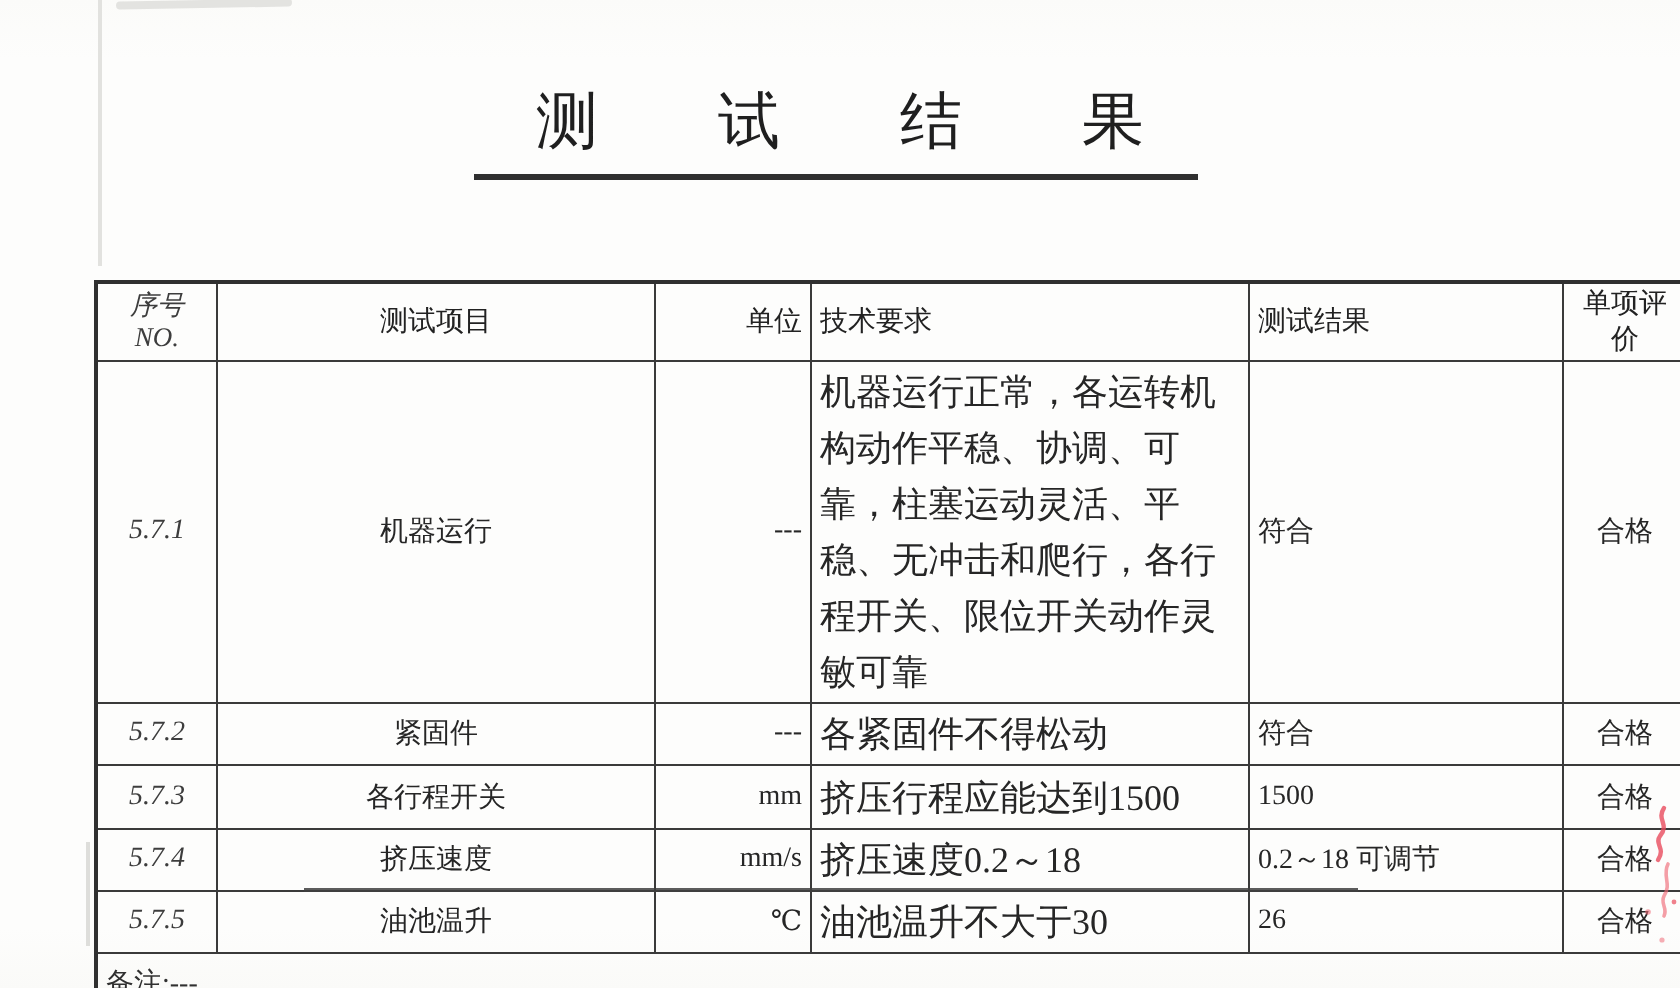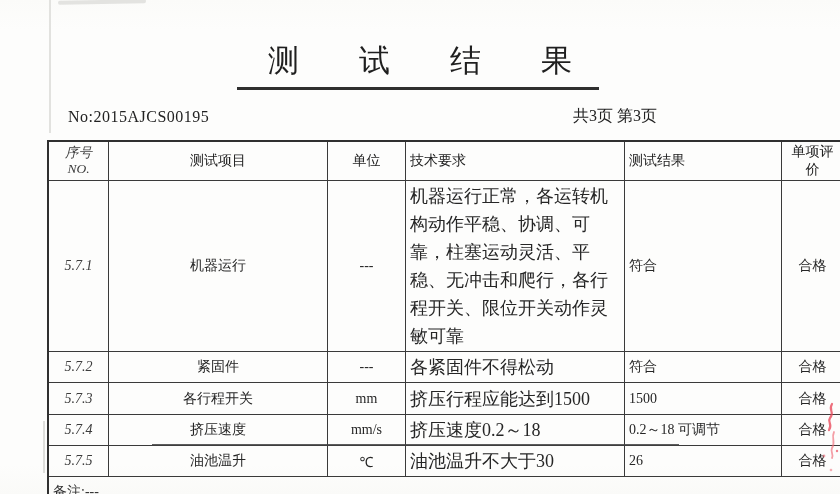--- a/index.html
+++ b/index.html
@@ -63,21 +63,21 @@
   table.results{border:2px solid #303030;}
   tr.hdr{height:38px;}
   tr.r1{height:97px;}
   tr.r2{height:30px;}
   tr.r3{height:32px;}
   tr.r4{height:31px;}
   tr.r5{height:31px;}
   tr.remark-row{height:32px;}
   .c-no{width:51px;text-align:center;color:#3d3d3d;font-style:italic;}
   .c-item{width:210px;text-align:center;padding-left:6px;}
-  .c-unit{width:69px;text-align:center;font-family:Liberation Serif, serif;}
+  .c-unit{width:69px;text-align:right;}
   .c-req{width:210px;text-align:left;padding-left:6px;}
   .c-res{width:148px;text-align:left;padding-left:6px;}
   .c-eval{width:53px;text-align:center;}
   th.c-no div{line-height:16px;font-size:13.5px;}
   th{text-align:center;font-size:14px;color:#222;}
   td.c-req{line-height:28px;font-size:18px;}
   .remark-cell{text-align:left;padding-left:8px;font-size:14px;color:#303030;}
   
   .footer-rule{
     position:absolute;left:152px;top:444px;width:527px;height:2px;
@@ -95,22 +95,20 @@
 
   <div class="fold-top"></div>
   <div class="fold-bottom"></div>
   <div class="top-smudge"></div>
 
   <div class="title-wrap">
     <span class="doc-title">测试结果</span>
   </div>
   <div class="title-underline"></div>
 
-  <div class="doc-number">No:2015AJCS00195</div>
-  <div class="page-counter">共3页 第3页</div>
 
   <table class="results">
     <tbody>
       <tr class="hdr">
         <th class="c-no">
           <div>序号</div>
           <div>NO.</div>
         </th>
         <th class="c-item">测试项目</th>
         <th class="c-unit">单位</th>

